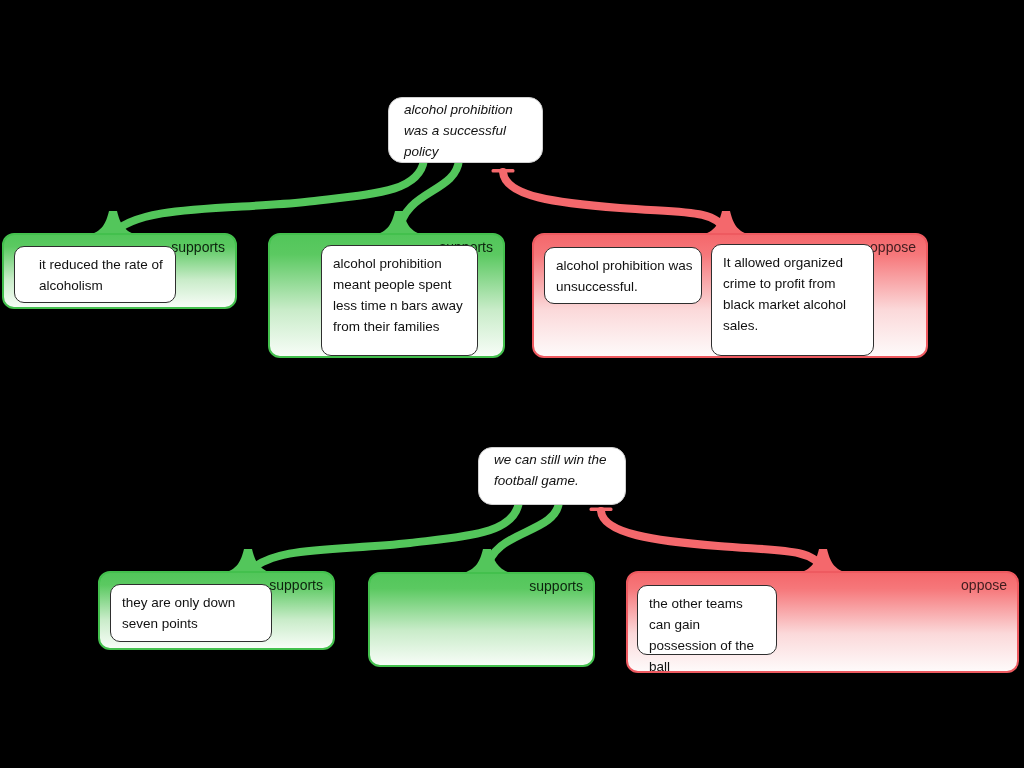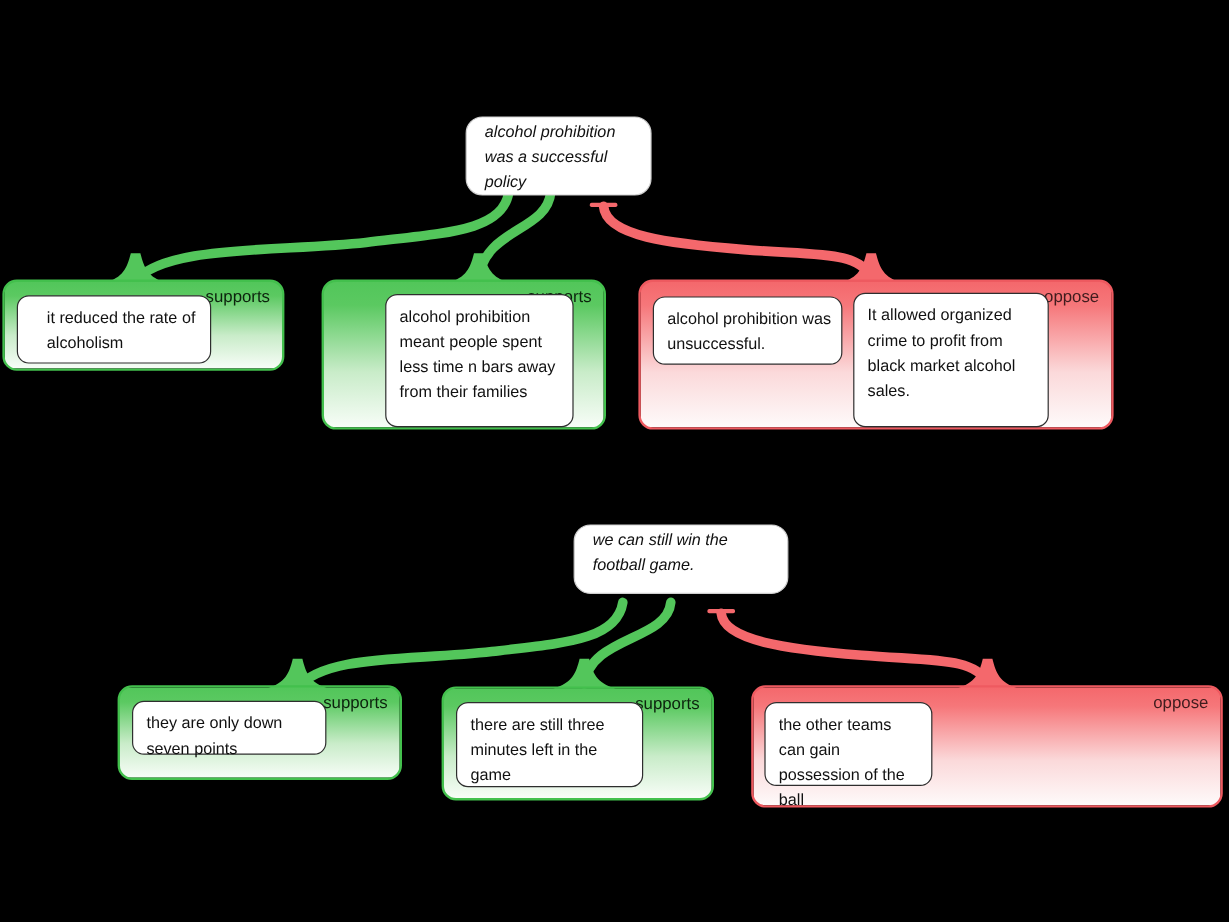--- a/index.html
+++ b/index.html
@@ -107,36 +107,33 @@
   <div class="group oppose" style="left:532px; top:233px; width:396px; height:125px;">
     <span class="glabel">oppose</span>
     <div class="claim" style="left:10px; top:12px; width:158px; height:57px;">
       <span>alcohol prohibition was unsuccessful.</span>
     </div>
     <div class="claim" style="left:177px; top:9px; width:163px; height:112px;">
       <span>It allowed organized crime to profit from black market alcohol sales.</span>
     </div>
   </div>
 
-  <div class="root-claim" style="left:478px; top:437px; width:179px; height:58px;">
+  <div class="root-claim" style="left:478px; top:447px; width:148px; height:58px;">
     <span>we can still win the football game.</span>
   </div>
 
   <div class="group support" style="left:98px; top:571px; width:237px; height:79px;">
     <span class="glabel">supports</span>
-    <div class="claim" style="left:10px; top:11px; width:162px; height:45px;">
+    <div class="claim" style="left:10px; top:11px; width:162px; height:58px;">
       <span>they are only down seven points</span>
     </div>
   </div>
 
   <div class="group support" style="left:368px; top:572px; width:227px; height:95px;">
     <span class="glabel">supports</span>
-    <div class="claim" style="left:10px; top:11px; width:156px; height:71px;">
-      <span>there are still three minutes left in the game</span>
-    </div>
   </div>
 
   <div class="group oppose" style="left:626px; top:571px; width:393px; height:102px;">
     <span class="glabel">oppose</span>
     <div class="claim" style="left:9px; top:12px; width:140px; height:70px;">
       <span>the other teams can gain possession of the ball</span>
     </div>
   </div>
 
 </div>

